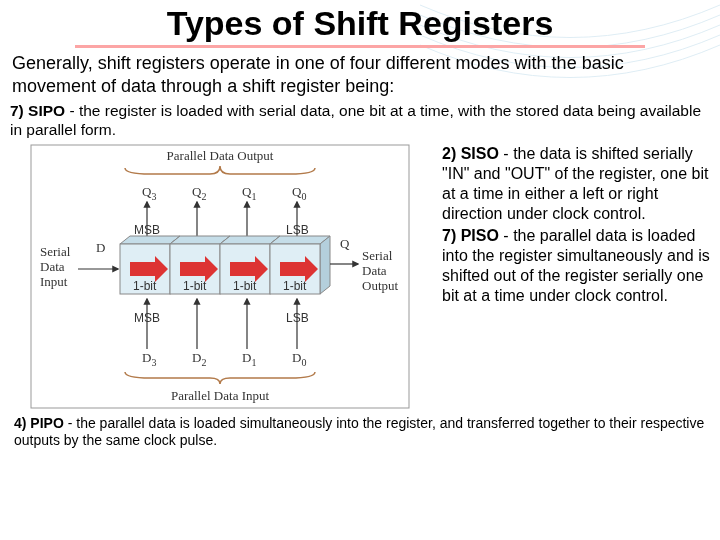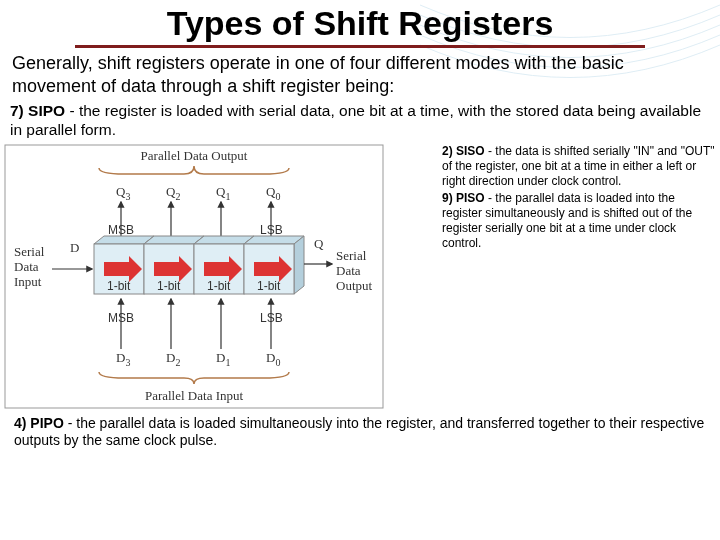--- a/index.html
+++ b/index.html
@@ -18,21 +18,21 @@
     width: 300px; height: 120px;
     pointer-events: none;
     opacity: 0.25;
   }
   .title {
     font-size: 34px;
     font-weight: bold;
     text-align: center;
     margin: 4px 0 0 0;
     padding-bottom: 2px;
-    border-bottom: 3px solid #7f1d1d;
+    border-bottom: 3px solid #fca5a5;
     width: 570px;
     margin-left: auto;
     margin-right: auto;
     position: relative;
     z-index: 2;
   }
   .intro {
     font-size: 18px;
     margin: 4px 12px 4px 12px;
     line-height: 1.25;
@@ -51,24 +51,25 @@
     margin: 4px 4px 0 4px;
     gap: 6px;
     position: relative;
     z-index: 2;
   }
   .diagram {
     width: 432px;
     height: 265px;
     flex: 0 0 auto;
     position: relative;
+    text-align: center;
   }
   .side-text {
     flex: 1;
-    font-size: 12px;
+    font-size: 16px;
     line-height: 1.25;
   }
   .side-text p { margin: 0 0 2px 0; }
   .bold { font-weight: bold; }
   .footer-item {
     font-size: 14px;
     line-height: 1.25;
     margin: 6px 14px 0 14px;
     position: relative;
     z-index: 2;
@@ -191,19 +192,19 @@
         <text x="262" y="218"><tspan>D</tspan><tspan dy="4" font-size="10">0</tspan></text>
       </g>
 
       <path class="brace" d="M95 228 Q95 234 120 234 L180 234 Q190 234 190 240 Q190 234 200 234 L260 234 Q285 234 285 228"></path>
       <text x="190" y="256" text-anchor="middle" class="dlabel">Parallel Data Input</text>
     </svg>
   </div>
 
   <div class="side-text">
     <p><span class="bold">2) SISO</span><span> - the data is shifted serially "IN" and "OUT" of the register, one bit at a time in either a left or right direction under clock control.</span></p>
-    <p><span class="bold">9) PISO</span><span> - the parallel data is loaded into the register simultaneously and is shifted out of the register serially one bit at a time under clock control.</span></p>
+    <p><span class="bold">7) PISO</span><span> - the parallel data is loaded into the register simultaneously and is shifted out of the register serially one bit at a time under clock control.</span></p>
   </div>
 </div>
 
 <div class="footer-item">
   <span class="bold">4) PIPO</span><span> - the parallel data is loaded simultaneously into the register, and transferred together to their respective outputs by the same clock pulse.</span>
 </div>
 
 </body></html>

